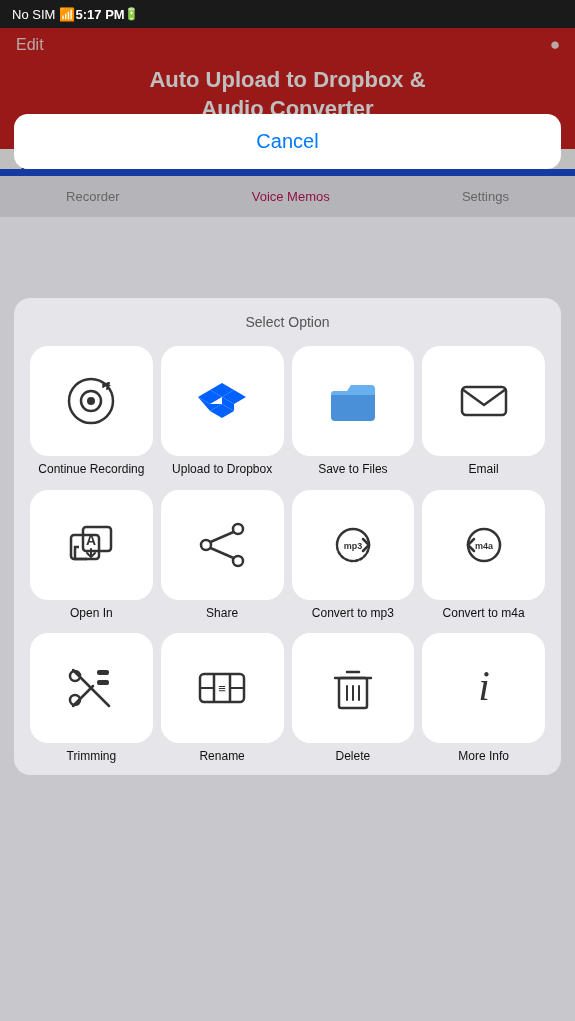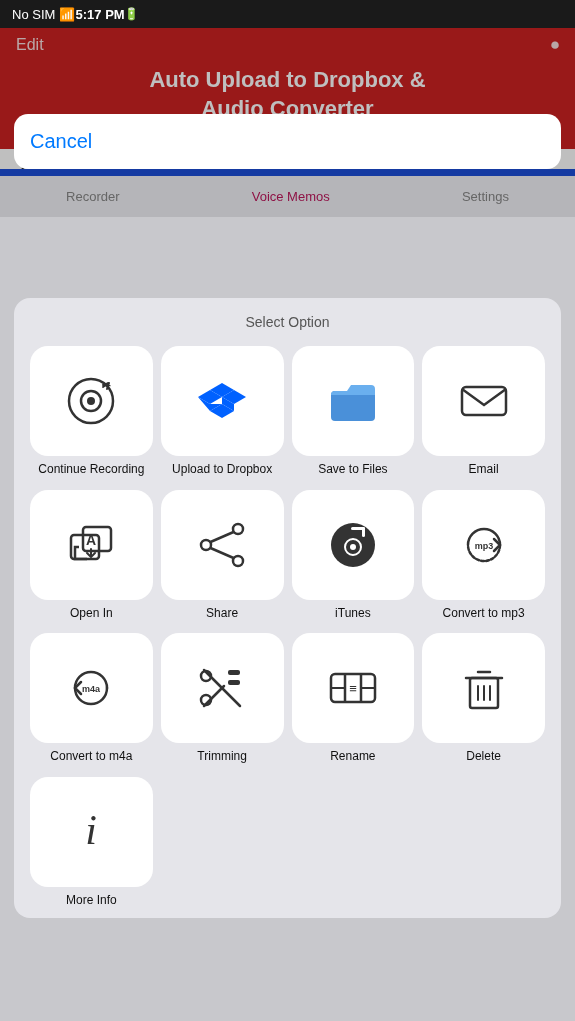--- a/index.html
+++ b/index.html
@@ -147,20 +147,21 @@
     }
 
     
     .cancel-btn {
       position: absolute;
       bottom: 48px;
       left: 14px;
       right: 14px;
       background: white;
       border-radius: 14px;
+      text-align: center;
       padding: 16px;
       font-size: 20px;
       color: #007aff;
       font-weight: 400;
       cursor: pointer;
       z-index: 10;
     }
 
     
     .tab-bar {
@@ -306,32 +307,20 @@
             <circle cx="10" cy="26" r="5" fill="none" stroke="#333" stroke-width="2.5"></circle>
             <circle cx="42" cy="10" r="5" fill="none" stroke="#333" stroke-width="2.5"></circle>
             <circle cx="42" cy="42" r="5" fill="none" stroke="#333" stroke-width="2.5"></circle>
             <line x1="14.5" y1="23" x2="37.5" y2="13" stroke="#333" stroke-width="2.5"></line>
             <line x1="14.5" y1="29" x2="37.5" y2="39" stroke="#333" stroke-width="2.5"></line>
           </svg>
         </div>
         <span class="option-label">Share</span>
       </div>
 
-      <div class="option-item">
-        <div class="option-icon-box">
-          <svg viewBox="0 0 52 52">
-            <circle cx="26" cy="26" r="22" fill="#333"></circle>
-            <circle cx="26" cy="28" r="8" fill="none" stroke="white" stroke-width="2"></circle>
-            <circle cx="26" cy="28" r="3" fill="white"></circle>
-            <rect x="24" y="8" width="14" height="3" rx="1.5" fill="white"></rect>
-            <rect x="35" y="8" width="3" height="10" rx="1.5" fill="white"></rect>
-          </svg>
-        </div>
-        <span class="option-label">iTunes</span>
-      </div>
 
       <div class="option-item">
         <div class="option-icon-box">
           <svg viewBox="0 0 52 52">
             <path d="M10 26 A16 16 0 0 1 42 26" fill="none" stroke="#333" stroke-width="2.5" stroke-linecap="round"></path>
             <path d="M42 26 A16 16 0 0 1 10 26" fill="none" stroke="#333" stroke-width="2.5" stroke-linecap="round" stroke-dasharray="3 2"></path>
             <polyline points="36,20 42,26 36,32" fill="none" stroke="#333" stroke-width="2.5" stroke-linecap="round" stroke-linejoin="round"></polyline>
             <text x="26" y="30" font-size="9" fill="#333" font-weight="bold" text-anchor="middle">mp3</text>
           </svg>
         </div>

